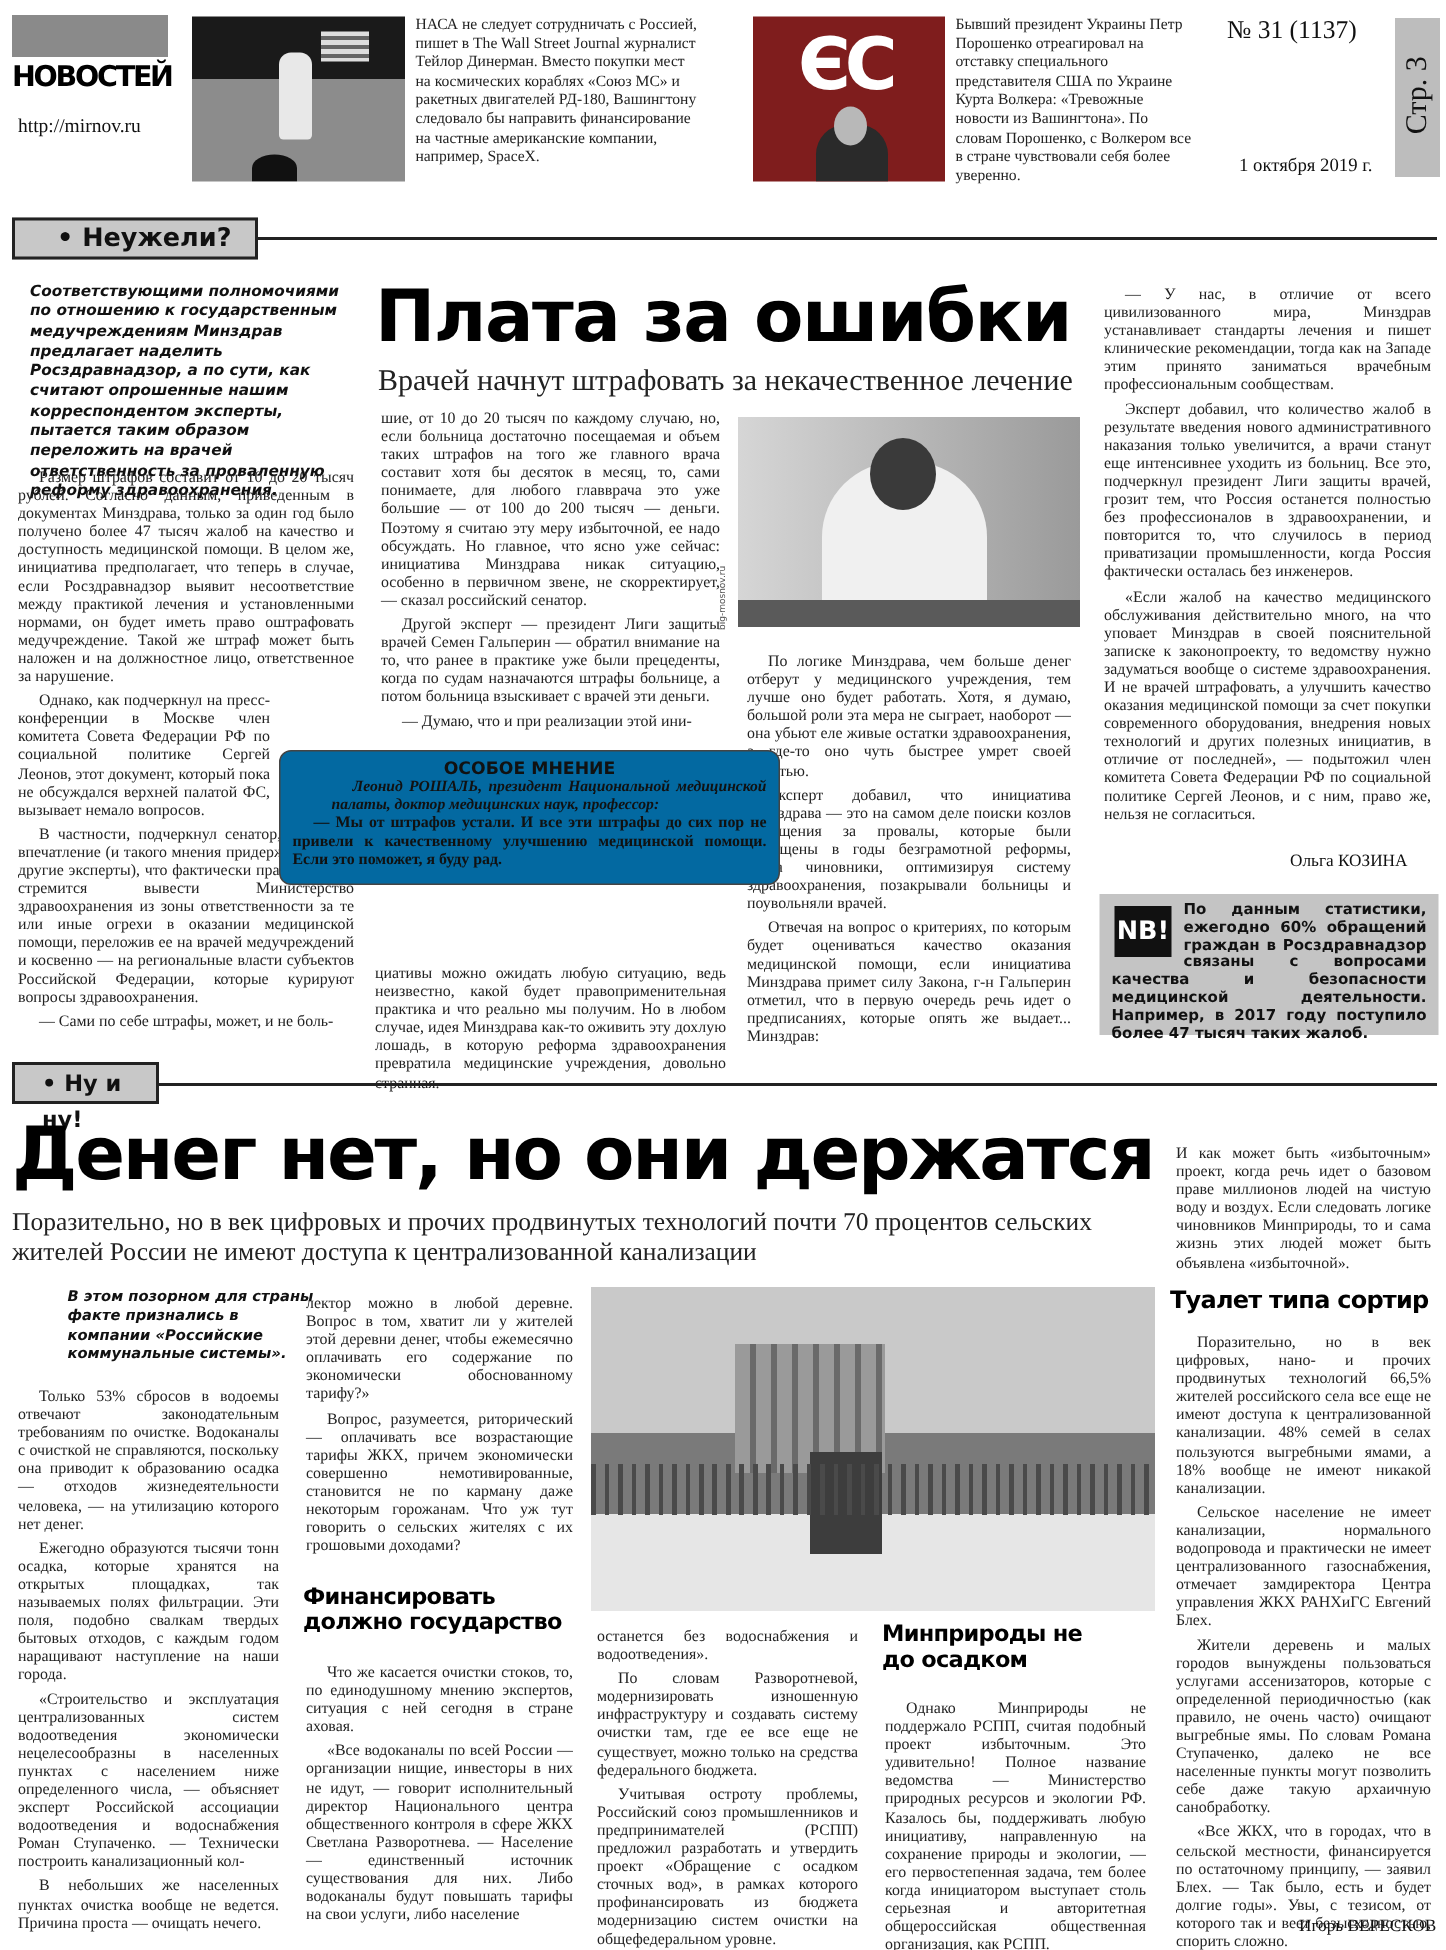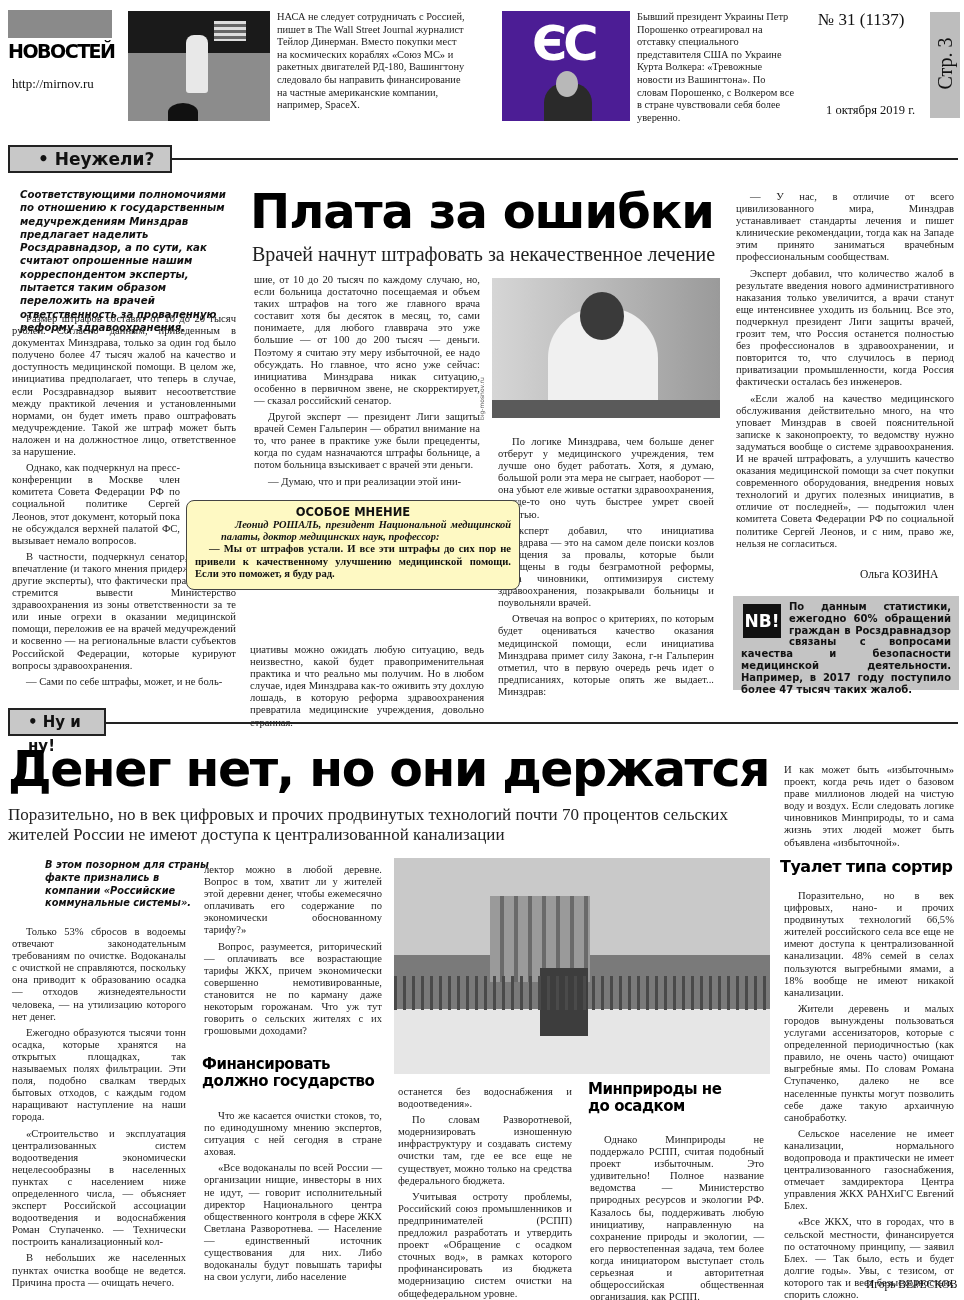--- a/index.html
+++ b/index.html
@@ -25,21 +25,21 @@
   </div>
   <div class="abs" style="left:12px;top:76px;font-size:13px;color:#111;">http://mirnov.ru</div>
 
   <div class="abs photo" style="left:128px;top:11px;width:142px;height:110px;background:linear-gradient(#1a1a1a 0 38%, #8c8c8c 38% 100%);">
     <div class="abs" style="left:86px;top:10px;width:32px;height:20px;background:repeating-linear-gradient(#ddd 0 3px,#666 3px 6px);"></div>
     <div class="abs" style="left:58px;top:24px;width:22px;height:58px;background:#e8e8e8;border-radius:8px 8px 3px 3px;"></div>
     <div class="abs" style="left:40px;top:92px;width:30px;height:18px;background:#111;border-radius:50% 50% 0 0;"></div>
   </div>
   <div class="abs txt" style="left:277px;top:11px;width:190px;font-size:10.4px;line-height:12.6px;text-align:left;">НАСА не следует сотрудничать с Россией, пишет в The Wall Street Journal журналист Тейлор Динерман. Вместо покупки мест на космических кораблях «Союз МС» и ракетных двигателей РД-180, Вашингтону следовало бы направить финансирование на частные американские компании, например, SpaceX.</div>
 
-  <div class="abs photo" style="left:502px;top:11px;width:128px;height:110px;background:#4c1d95;">
+  <div class="abs photo" style="left:502px;top:11px;width:128px;height:110px;background:#7f1d1d;">
     <div class="abs" style="left:30px;top:4px;font-family:'DejaVu Sans',sans-serif;font-weight:900;font-size:48px;color:#fff;letter-spacing:-4px;">ЄС</div>
     <div class="abs" style="left:42px;top:72px;width:48px;height:38px;background:#2a2a2a;border-radius:20px 20px 0 0;"></div>
     <div class="abs" style="left:54px;top:60px;width:22px;height:26px;background:#b8b8b8;border-radius:50%;"></div>
   </div>
   <div class="abs txt" style="left:637px;top:11px;width:160px;font-size:10.4px;line-height:12.6px;text-align:left;">Бывший президент Украины Петр Порошенко отреагировал на отставку специального представителя США по Украине Курта Волкера: «Тревожные новости из Вашингтона». По словам Порошенко, с Волкером все в стране чувствовали себя более уверенно.</div>
 
   <div class="abs" style="left:818px;top:10px;font-size:17px;color:#111;">№ 31 (1137)</div>
   <div class="abs" style="left:826px;top:103px;font-size:12.5px;color:#111;">1 октября 2019 г.</div>
   <div class="abs" style="left:930px;top:12px;width:30px;height:106px;background:#bdbdbd;">
     <div class="abs" style="left:-28px;top:40px;width:86px;text-align:center;transform:rotate(-90deg);font-size:20px;color:#111;">Стр. 3</div>
@@ -73,21 +73,21 @@
   <div class="abs" style="left:0;top:122px;width:228px;height:18px;background:#5a5a5a;"></div>
 </div>
 <div class="abs" style="left:478px;top:420px;transform:rotate(-90deg);transform-origin:left top;font-family:'DejaVu Sans',sans-serif;font-size:6px;color:#555;">big-mosnov.ru</div>
 
 <div class="abs txt" style="left:494px;top:432px;width:224px;">
   <p>По логике Минздрава, чем больше денег отберут у медицинского учреждения, тем лучше оно будет работать. Хотя, я думаю, большой роли эта мера не сыграет, наоборот — она убьют еле живые остатки здравоохранения, а где-то оно чуть быстрее умрет своей смертью.</p>
   <p>Эксперт добавил, что инициатива Минздрава — это на самом деле поиски козлов отпущения за провалы, которые были допущены в годы безграмотной реформы, когда чиновники, оптимизируя систему здравоохранения, позакрывали больницы и поувольняли врачей.</p>
   <p>Отвечая на вопрос о критериях, по которым будет оцениваться качество оказания медицинской помощи, если инициатива Минздрава примет силу Закона, г-н Гальперин отметил, что в первую очередь речь идет о предписаниях, которые опять же выдает... Минздрав:</p>
 </div>
 
-<div class="abs" style="left:186px;top:500px;width:334px;height:90px;background:#fef9c3;border:1px solid #444;border-radius:8px;padding:4px 8px;">
+<div class="abs" style="left:186px;top:500px;width:334px;height:90px;background:#0369a1;border:1px solid #444;border-radius:8px;padding:4px 8px;">
   <div style="text-align:center;font-family:'DejaVu Sans',sans-serif;font-weight:bold;font-size:11.5px;">ОСОБОЕ МНЕНИЕ</div>
   <div style="font-style:italic;font-weight:bold;font-size:10.4px;line-height:12px;text-indent:14px;text-align:justify;margin-left:26px;">Леонид РОШАЛЬ, президент Национальной медицинской палаты, доктор медицинских наук, профессор:</div>
   <div style="font-weight:bold;font-size:10.6px;line-height:12.5px;text-indent:14px;text-align:justify;">— Мы от штрафов устали. И все эти штрафы до сих пор не привели к качественному улучшению медицинской помощи. Если это поможет, я буду рад.</div>
 </div>
 
 <div class="abs txt" style="left:250px;top:600px;width:234px;margin-top:44px;">циативы можно ожидать любую ситуацию, ведь неизвестно, какой будет правоприменительная практика и что реально мы получим. Но в любом случае, идея Минздрава как-то оживить эту дохлую лошадь, в которую реформа здравоохранения превратила медицинские учреждения, довольно странная.</div>
 
 <div class="abs txt" style="left:732px;top:187px;width:226px;">
   <p>— У нас, в отличие от всего цивилизованного мира, Минздрав устанавливает стандарты лечения и пишет клинические рекомендации, тогда как на Западе этим принято заниматься врачебным профессиональным сообществам.</p>
   <p>Эксперт добавил, что количество жалоб в результате введения нового административного наказания только увеличится, а врачи станут еще интенсивнее уходить из больниц. Все это, подчеркнул президент Лиги защиты врачей, грозит тем, что Россия останется полностью без профессионалов в здравоохранении, и повторится то, что случилось в период приватизации промышленности, когда Россия фактически осталась без инженеров.</p>
@@ -141,17 +141,17 @@
 <div class="abs txt" style="left:586px;top:1130px;width:182px;">
   <p>Однако Минприроды не поддержало РСПП, считая подобный проект избыточным. Это удивительно! Полное название ведомства — Министерство природных ресурсов и экологии РФ. Казалось бы, поддерживать любую инициативу, направленную на сохранение природы и экологии, — его первостепенная задача, тем более когда инициатором выступает столь серьезная и авторитетная общероссийская общественная организация, как РСПП.</p>
 </div>
 
 <div class="abs txt" style="left:780px;top:760px;width:178px;">
   <p style="text-indent:0;">И как может быть «избыточным» проект, когда речь идет о базовом праве миллионов людей на чистую воду и воздух. Если следовать логике чиновников Минприроды, то и сама жизнь этих людей может быть объявлена «избыточной».</p>
 </div>
 <div class="abs sub-head" style="left:780px;top:858px;width:178px;font-size:16px;">Туалет типа сортир</div>
 <div class="abs txt" style="left:780px;top:886px;width:178px;">
   <p>Поразительно, но в век цифровых, нано- и прочих продвинутых технологий 66,5% жителей российского села все еще не имеют доступа к централизованной канализации. 48% семей в селах пользуются выгребными ямами, а 18% вообще не имеют никакой канализации.</p>
+  <p>Сельское население не имеет канализации, нормального водопровода и практически не имеет централизованного газоснабжения, отмечает замдиректора Центра управления ЖКХ РАНХиГС Евгений Блех.</p>
   <p>Жители деревень и малых городов вынуждены пользоваться услугами ассенизаторов, которые с определенной периодичностью (как правило, не очень часто) очищают выгребные ямы. По словам Романа Ступаченко, далеко не все населенные пункты могут позволить себе даже такую архаичную санобработку.</p>
-  <p>Сельское население не имеет канализации, нормального водопровода и практически не имеет централизованного газоснабжения, отмечает замдиректора Центра управления ЖКХ РАНХиГС Евгений Блех.</p>
   <p>«Все ЖКХ, что в городах, что в сельской местности, финансируется по остаточному принципу, — заявил Блех. — Так было, есть и будет долгие годы». Увы, с тезисом, от которого так и веет безысходностью, спорить сложно.</p>
 </div>
 <div class="abs" style="left:866px;top:1278px;font-size:11.5px;">Игорь ВЕРЕСКОВ</div>
 
 </body></html>

